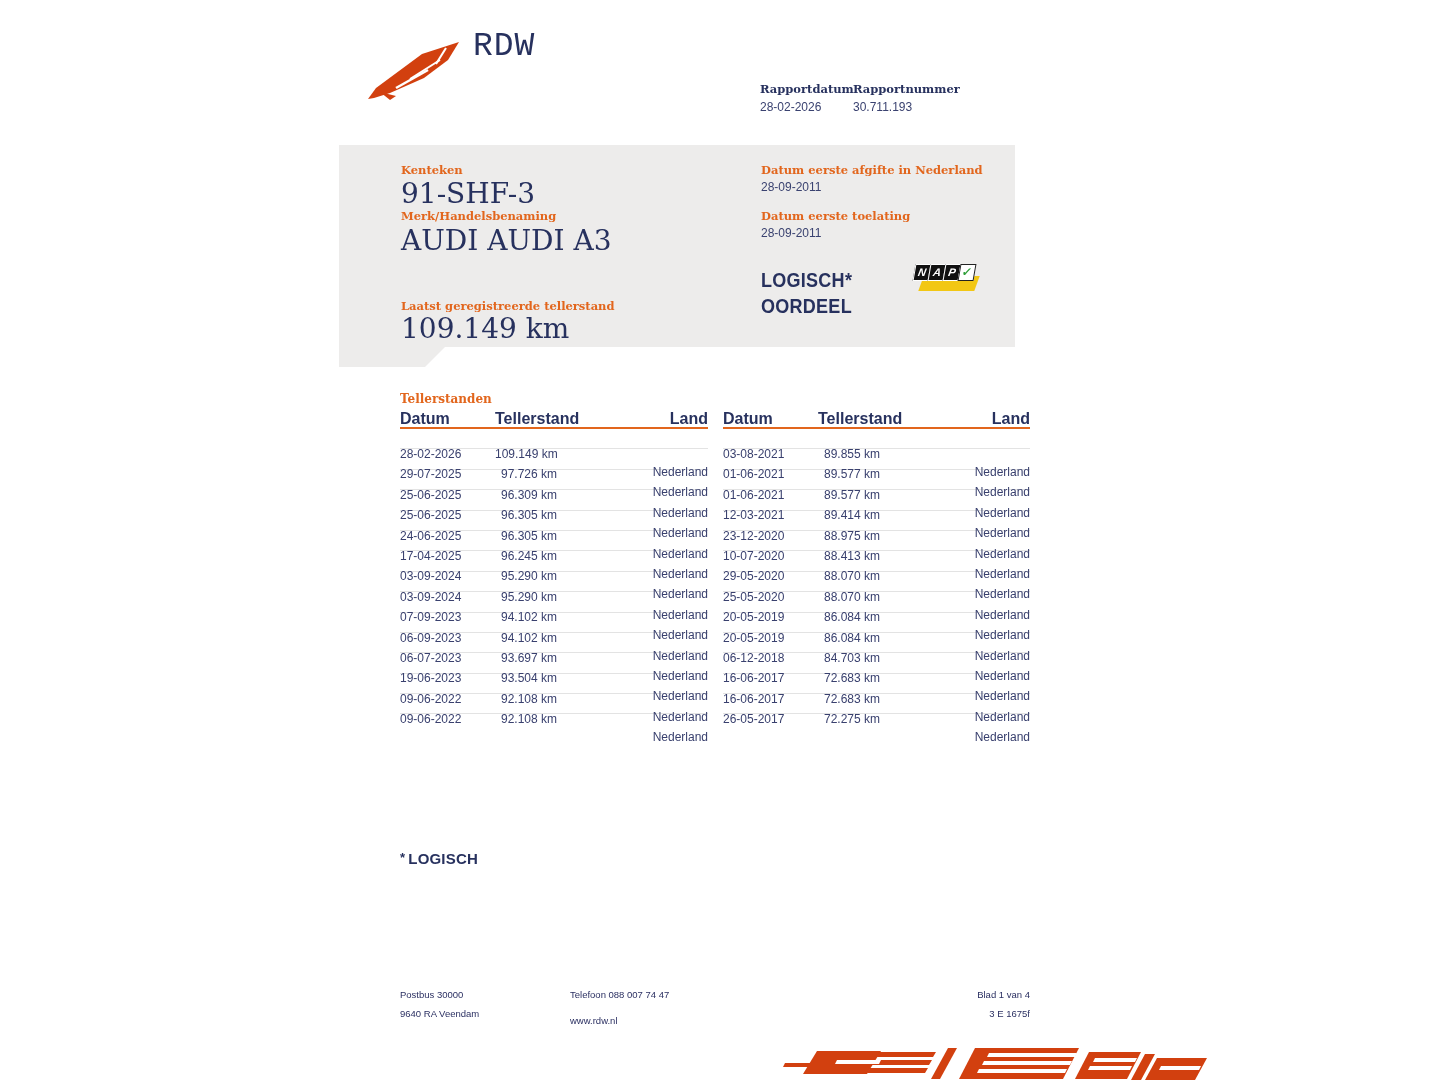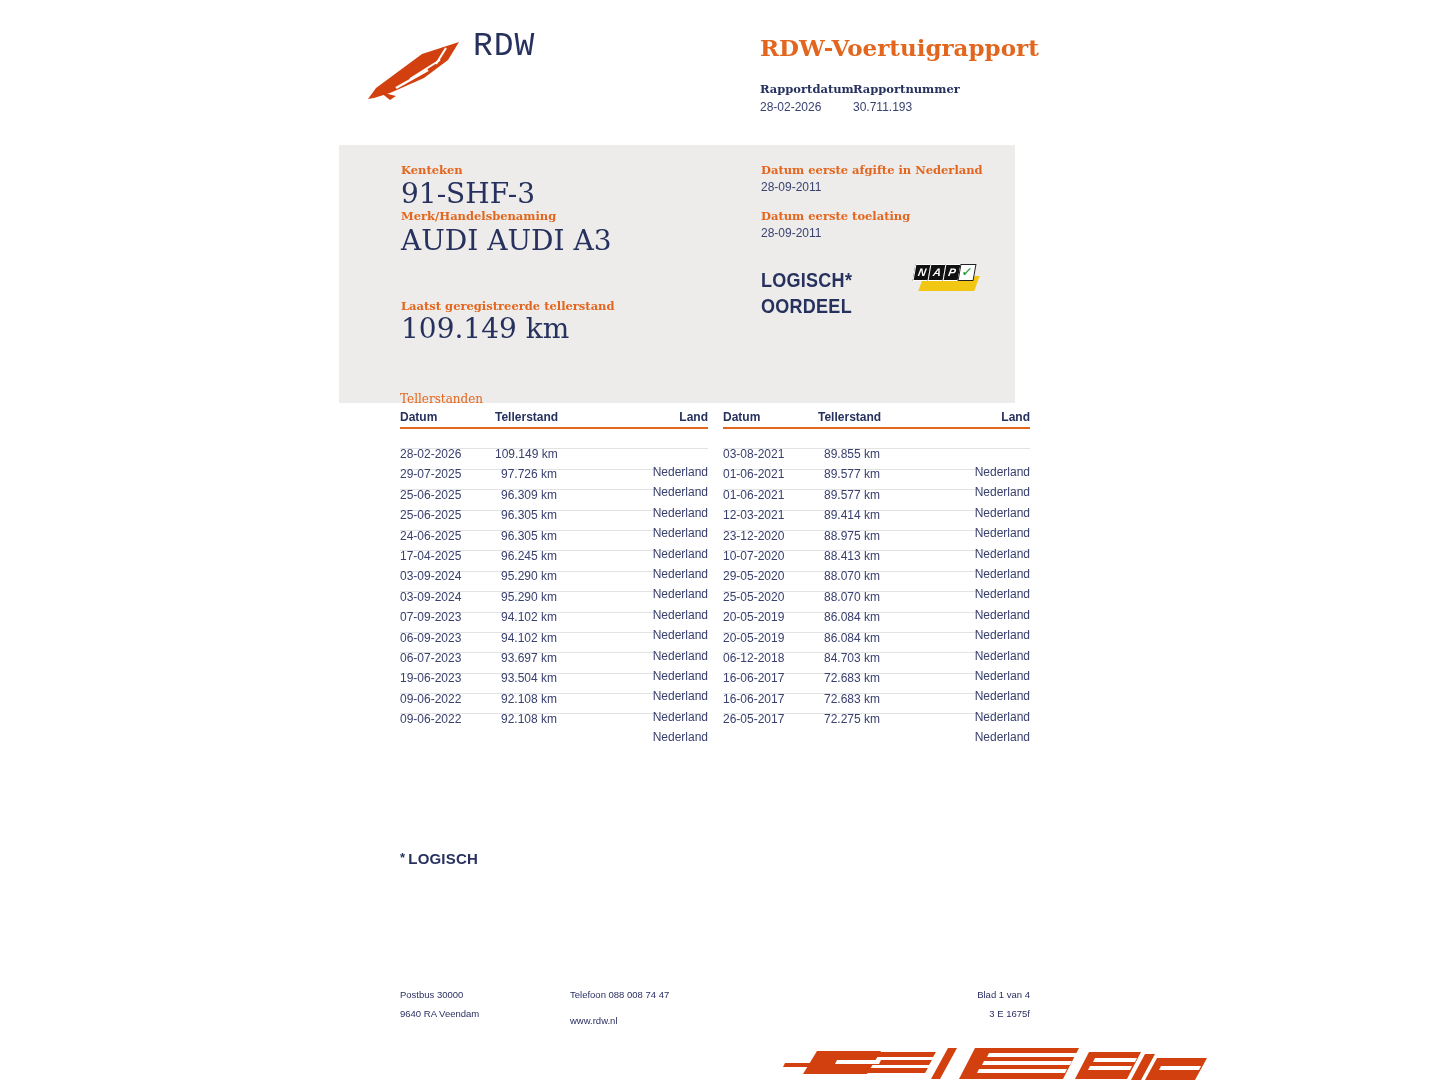--- a/index.html
+++ b/index.html
@@ -7,44 +7,44 @@
         font-family:"Liberation Sans",sans-serif;color:#2b3062;}
   .abs{position:absolute;}
 
   
   .logo-text{left:473px;top:28px;font-family:Liberation Mono, monospace;font-size:33px;color:#27315e;letter-spacing:1px;}
   .doc-title{left:760px;top:34px;font-family:"DejaVu Serif",serif;font-size:23px;color:#e2661d;font-weight:600;}
   .meta-label{font-family:"DejaVu Serif",serif;font-weight:bold;font-size:11.5px;color:#27315e;}
   .meta-value{font-size:12px;color:#3a4270;}
 
   
-  .panel{left:339px;top:145px;width:676px;height:258px;background:#edeceb;}
+  .panel{left:339px;top:145px;width:676px;height:202px;background:#edeceb;}
   .panel-tab{left:339px;top:347px;width:106px;height:20px;background:#edeceb;
              clip-path:polygon(0 0,100% 0,calc(100% - 20px) 100%,0 100%);}
   .fld-label{font-family:"DejaVu Serif",serif;font-weight:bold;font-size:11.5px;color:#e2661d;}
   .fld-value-lg{font-family:"DejaVu Serif",serif;font-size:28px;color:#27315e;}
   .fld-value-sm{font-size:12px;color:#3a4270;}
   .oordeel{font-size:20px;font-weight:bold;color:#27315e;line-height:26px;
            transform:scaleX(0.9);transform-origin:left top;letter-spacing:0.3px;}
 
   
   .nap{left:573px;top:117px;width:70px;height:34px;}
   .nap-yellow{position:absolute;left:9px;top:14px;width:56px;height:15px;background:#f2c714;transform:skewX(-20deg);}
   .nap-sq{position:absolute;top:2px;width:14px;height:15px;background:#111111;color:#ffffff;
           font-weight:bold;font-style:italic;font-size:11px;line-height:15px;text-align:center;
           transform:skewX(-10deg);border:1px solid #ffffff;}
   .nap-sq.check{background:#ffffff;color:#2e9e38;border:1px solid #222222;font-style:normal;font-size:12px;}
 
   
-  .sec-title{left:400px;top:392px;font-family:"DejaVu Serif",serif;font-weight:normal;font-size:12px;color:#e2661d;}
+  .sec-title{left:400px;top:392px;font-family:"DejaVu Serif",serif;font-weight:bold;font-size:12px;color:#e2661d;}
   .mtable{top:410px;}
   .mtable.left{left:400px;width:308px;}
   .mtable.right{left:723px;width:307px;}
   .thead{display:grid;grid-template-columns:95px 62px 1fr;height:17px;
-         border-bottom:2px solid #e2661d;font-weight:bold;font-size:12px;color:#27315e;}
+         border-bottom:2px solid #e2661d;font-weight:bold;font-size:16px;color:#27315e;}
   .thead .th{white-space:nowrap;}
   .th.land{text-align:right;}
   .trow{display:grid;grid-template-columns:95px 62px 1fr;height:19.4px;align-items:center;
         border-bottom:1px solid #e3e3e3;font-size:12px;color:#39406e;padding:0;}
   .td.val{text-align:right;white-space:nowrap;}
   .td.land{text-align:right;margin-top:36px;}
 
   
   .fn-title{left:400px;top:850px;font-size:15px;font-weight:bold;color:#27315e;letter-spacing:0.2px;}
   .fn-title .ast{font-size:13px;vertical-align:2px;margin-right:3px;}
@@ -65,21 +65,20 @@
   <div class="abs" style="left:366px;top:40px;width:95px;height:62px;">
     <svg width="95" height="62" viewBox="0 0 95 62">
       <path d="M93,2 L56,14 L10,48 L2,59 L8,58 L24,53 L58,38 L82,20 Z" fill="#d2400f"></path>
       <path d="M62,30 L30,48" stroke="#ffffff" stroke-width="2.5" fill="none"></path>
       <path d="M74,20 L44,39" stroke="#ffffff" stroke-width="2" fill="none"></path>
       <path d="M80,8 L70,24" stroke="#ffffff" stroke-width="2" fill="none"></path>
       <path d="M14,52 L30,56 L24,60 Z" fill="#d2400f"></path>
     </svg>
   </div>
   <div class="abs logo-text">RDW</div>
-  <div class="abs doc-title">RDW-Voertuigrapport</div>
 
   <div class="abs meta-label" style="left:760px;top:82px;">Rapportdatum</div>
   <div class="abs meta-label" style="left:853px;top:82px;">Rapportnummer</div>
   <div class="abs meta-value" style="left:760px;top:100px;">28-02-2026</div>
   <div class="abs meta-value" style="left:853px;top:100px;">30.711.193</div>
 
   <div class="abs panel">
     <div class="abs fld-label" style="left:62px;top:18px;">Kenteken</div>
     <div class="abs fld-value-lg" style="left:62px;top:32px;">91-SHF-3</div>
     <div class="abs fld-label" style="left:62px;top:64px;">Merk/Handelsbenaming</div>
@@ -268,21 +267,21 @@
         </div>
       </div>
   </div>
 
   <div class="abs fn-title">
     <span class="ast">*</span><span>LOGISCH</span>
   </div>
 
   <div class="abs foot" style="left:400px;top:989px;">Postbus 30000</div>
   <div class="abs foot" style="left:400px;top:1008px;">9640 RA Veendam</div>
-  <div class="abs foot" style="left:570px;top:989px;">Telefoon 088 008 74 47</div>
+  <div class="abs foot" style="left:570px;top:989px;">Telefoon 088 007 74 47</div>
   <div class="abs foot" style="left:570px;top:1015px;">www.rdw.nl</div>
   <div class="abs foot r" style="left:920px;top:989px;">Blad 1 van 4</div>
   <div class="abs foot r" style="left:920px;top:1008px;">3 E 1675f</div>
 
   <div class="abs bottom-art">
     <svg width="436" height="34" viewBox="0 0 436 34">
       <g fill="#d2400f">
         <polygon points="8,21 62,21 64,17 10,17"></polygon>
         <polygon points="28,28 92,28 106,5 42,5"></polygon>
         <polygon points="100,11 158,11 161,6 103,6"></polygon>

